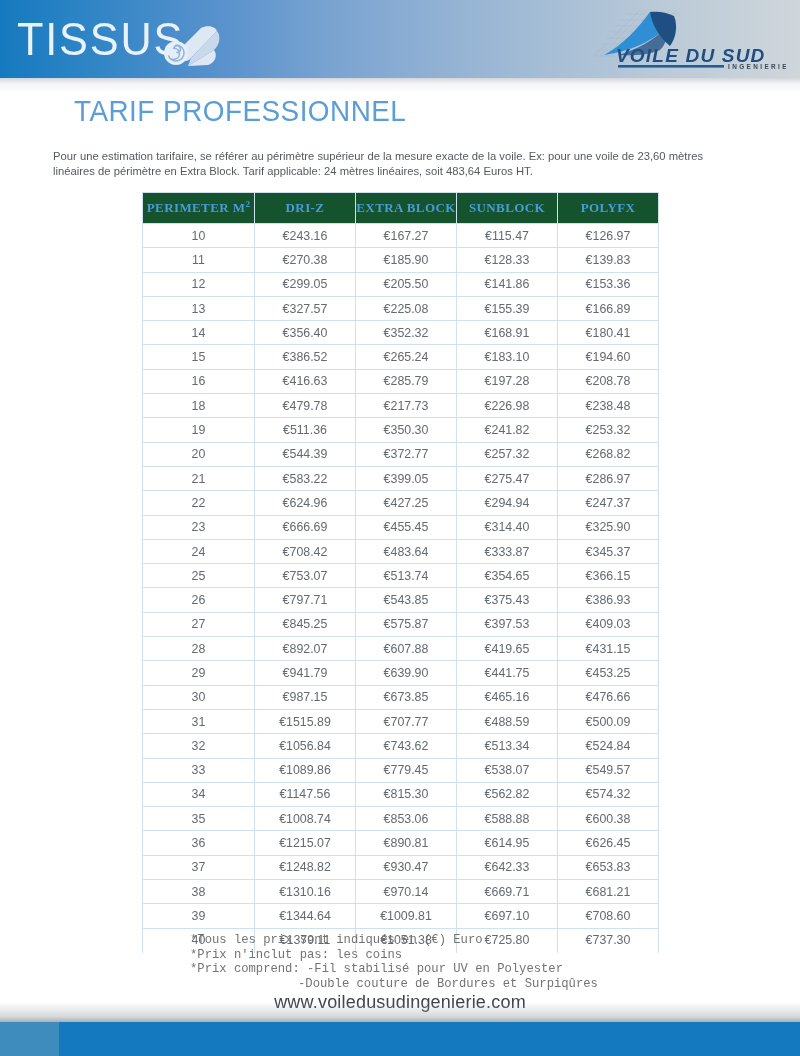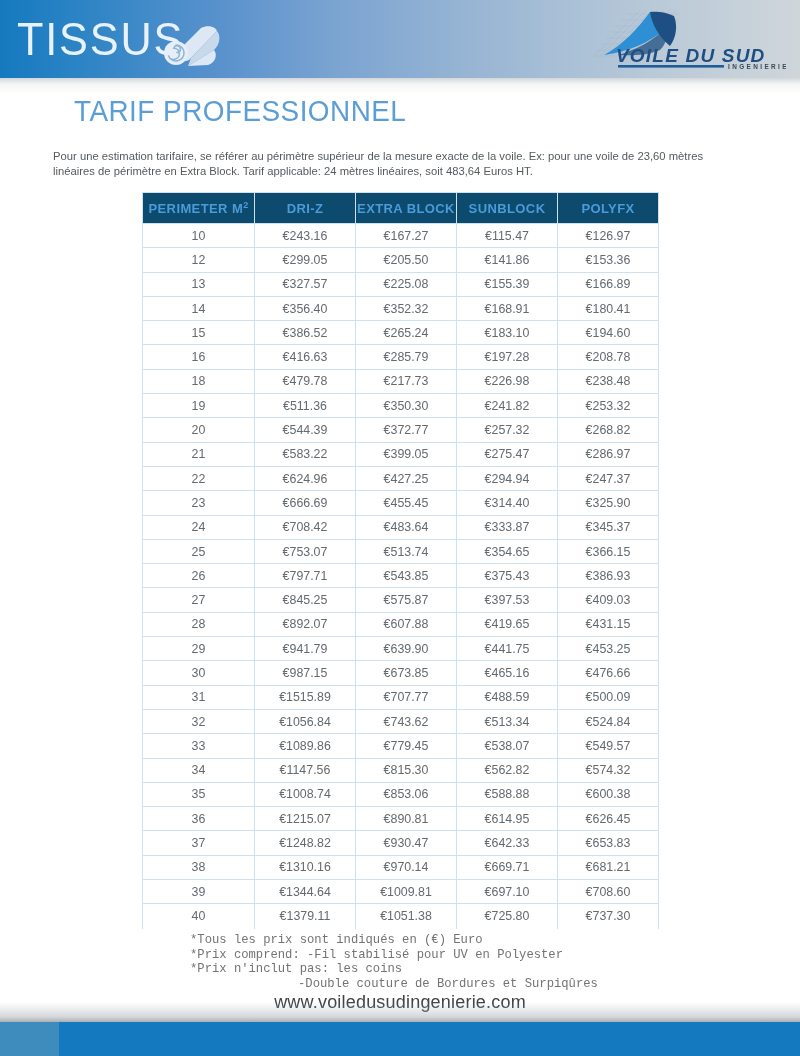--- a/index.html
+++ b/index.html
@@ -111,26 +111,26 @@
     table-layout: fixed;
   }
   .price-table th,
   .price-table td {
     border: 1px solid #cfe0ee;
     text-align: center;
     padding: 0;
   }
   .price-table th {
     height: 30px;
-    font-family: Liberation Sans, sans-serif;
+    font-family: Liberation Serif, serif;
     font-size: 13px;
     font-weight: 700;
     letter-spacing: 0.4px;
     color: #4a9bd8;
-    background: #0c4a6e;
+    background: #14532d;
     white-space: nowrap;
   }
   .price-table th sup {
     font-size: 9px;
     vertical-align: super;
   }
   .price-table td {
     height: 23.3px;
     font-family: "Liberation Sans Narrow", "Liberation Sans", sans-serif;
     font-size: 12.4px;
@@ -262,20 +262,27 @@
   </thead>
   <tbody>
       <tr>
         <td>10</td>
         <td>€243.16</td>
         <td>€167.27</td>
         <td>€115.47</td>
         <td>€126.97</td>
       </tr>
       <tr>
+        <td>11</td>
+        <td>€270.38</td>
+        <td>€185.90</td>
+        <td>€128.33</td>
+        <td>€139.83</td>
+      </tr>
+      <tr>
         <td>12</td>
         <td>€299.05</td>
         <td>€205.50</td>
         <td>€141.86</td>
         <td>€153.36</td>
       </tr>
       <tr>
         <td>13</td>
         <td>€327.57</td>
         <td>€225.08</td>
@@ -462,22 +469,22 @@
         <td>€1379.11</td>
         <td>€1051.38</td>
         <td>€725.80</td>
         <td>€737.30</td>
       </tr>
     </tbody>
 </table>
 
 <div class="footnotes">
   <div>*Tous les prix sont indiqués en (€) Euro</div>
+  <div>*Prix n'inclut pas: les coins</div>
   <div>*Prix comprend: -Fil stabilisé pour UV en Polyester</div>
-  <div>*Prix n'inclut pas: les coins</div>
   <div class="footnote-indent">-Double couture de Bordures et Surpiqûres</div>
 </div>
 
 <div class="site-url">www.voiledusudingenierie.com</div>
 
 <div class="bottom-shadow"></div>
 <div class="bottom-bar"></div>
 <div class="bottom-bar-accent"></div>
 
 </body></html>

